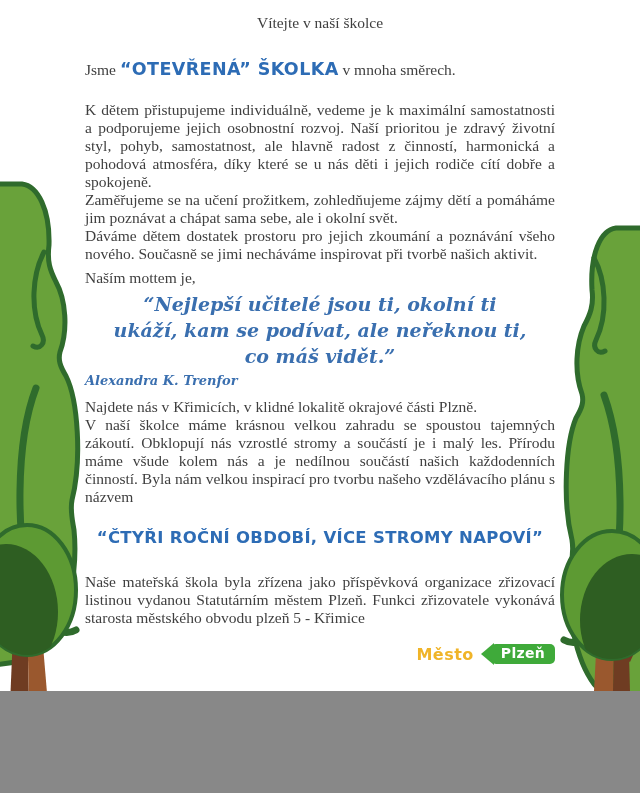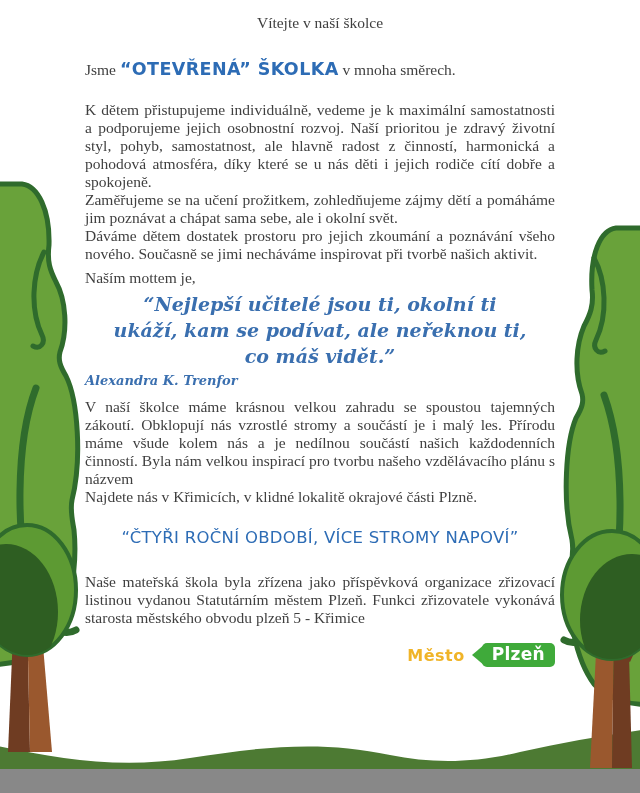--- a/index.html
+++ b/index.html
@@ -4,21 +4,21 @@
 <style>
   :root{
     --accent-blue:#2d6cb5; --quote-blue:#3a6faf; --text:#3f3f3f;
     --crown-green:#69a23a; --crown-dark-green:#2e5e22; --outline-green:#2f6b2c;
     --hill-green:#4d7a33; --trunk-light:#9a582e; --trunk-dark:#6f3c22;
     --logo-yellow:#f0b428; --logo-green:#3faa3a;
   }
   html,body{margin:0;padding:0;}
   body{background:#888;}
   .page{
-    position:relative; width:640px; height:769px; margin:0 auto;
+    position:relative; width:640px; height:691px; margin:0 auto;
     background:#ffffff; overflow:hidden;
     font-family:"Liberation Serif", serif; color:var(--text);
   }
   .scenery{position:absolute; inset:0; z-index:0;}
   .content{position:relative; z-index:1; margin:0 85px; width:470px;}
   .doc-title{margin-top:14px; text-align:center; font-size:15.5px;}
   .subtitle{margin-top:27px; text-align:left; font-size:15.5px;}
   .subtitle .highlight{
     font-family:"DejaVu Sans", sans-serif; font-weight:bold;
     color:var(--accent-blue); font-size:17.5px; letter-spacing:.4px;
@@ -32,21 +32,21 @@
     color:var(--quote-blue); font-size:19px; line-height:26px;
   }
   .motto-author{
     margin-top:4px; text-align:left; padding-right:8px;
     font-family:"DejaVu Serif", serif; font-style:italic; font-weight:bold;
     color:var(--quote-blue); font-size:13px;
   }
   .location-block{margin-top:10px;}
   .program-heading{
     margin-top:22px; text-align:center;
-    font-family:"DejaVu Sans", sans-serif; font-weight:normal;
+    font-family:"DejaVu Sans", sans-serif; font-weight:bold;
     color:var(--accent-blue); font-size:16.5px; letter-spacing:.3px;
   }
   .founder-block{margin-top:26px;}
   .logo-row{
     margin-top:16px; display:flex; justify-content:flex-end;
     align-items:center; gap:7px;
   }
   .logo-city{
     font-family:"DejaVu Sans", sans-serif; font-weight:bold;
     color:var(--logo-yellow); font-size:16px; letter-spacing:.5px;
@@ -54,21 +54,21 @@
   .logo-sign{display:flex; align-items:center;}
   .logo-arrow{
     width:0; height:0;
     border-top:11px solid transparent; border-bottom:11px solid transparent;
     border-right:13px solid var(--logo-green);
   }
   .logo-tag{
     margin-left:-3px; background:var(--logo-green); color:#fff;
     border-radius:5px; padding:1px 10px 3px;
     font-family:"DejaVu Sans", sans-serif; font-weight:bold;
-    font-size:17px; letter-spacing:.3px;
+    font-size:14px; letter-spacing:.3px;
   }
 </style>
 </head>
 <body>
 
 <div class="page">
 
   <svg class="scenery" viewBox="0 0 640 793" width="640" height="793" aria-hidden="true">
 
     <path d="M -2 746 C 60 759 120 769 190 758 C 260 747 320 740 390 755
@@ -125,22 +125,22 @@
       <p>Dáváme dětem dostatek prostoru pro jejich zkoumání a poznávání všeho nového. Současně se jimi necháváme inspirovat při tvorbě našich aktivit.</p>
     </div>
 
     <div class="motto-intro">Naším mottem je,</div>
 
     <div class="motto-quote">“Nejlepší učitelé jsou ti, okolní ti ukáží, kam se podívat, ale neřeknou ti, co máš vidět.”</div>
 
     <div class="motto-author">Alexandra K. Trenfor</div>
 
     <div class="bodytext location-block">
+      <p>Najdete nás v Křimicích, v klidné lokalitě okrajové části Plzně.</p>
       <p>V naší školce máme krásnou velkou zahradu se spoustou tajemných zákoutí. Obklopují nás vzrostlé stromy a součástí je i malý les. Přírodu máme všude kolem nás a je nedílnou součástí našich každodenních činností. Byla nám velkou inspirací pro tvorbu našeho vzdělávacího plánu s názvem</p>
-      <p>Najdete nás v Křimicích, v klidné lokalitě okrajové části Plzně.</p>
     </div>
 
     <div class="program-heading">“ČTYŘI ROČNÍ OBDOBÍ, VÍCE STROMY NAPOVÍ”</div>
 
     <div class="bodytext founder-block">
       <p>Naše mateřská škola byla zřízena jako příspěvková organizace zřizovací listinou vydanou Statutárním městem Plzeň. Funkci zřizovatele vykonává starosta městského obvodu plzeň 5 - Křimice</p>
     </div>
 
     <div class="logo-row">
       <span class="logo-city">Město</span>

